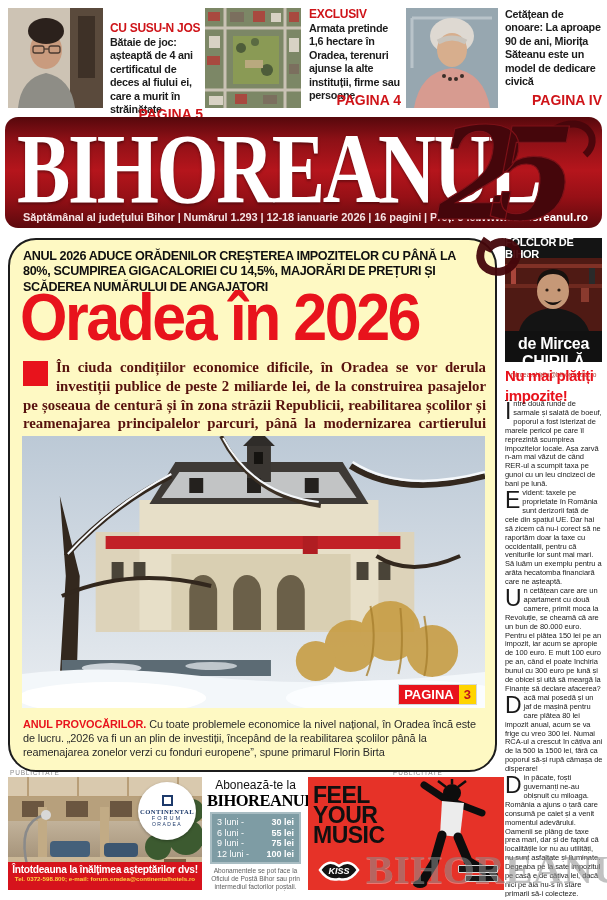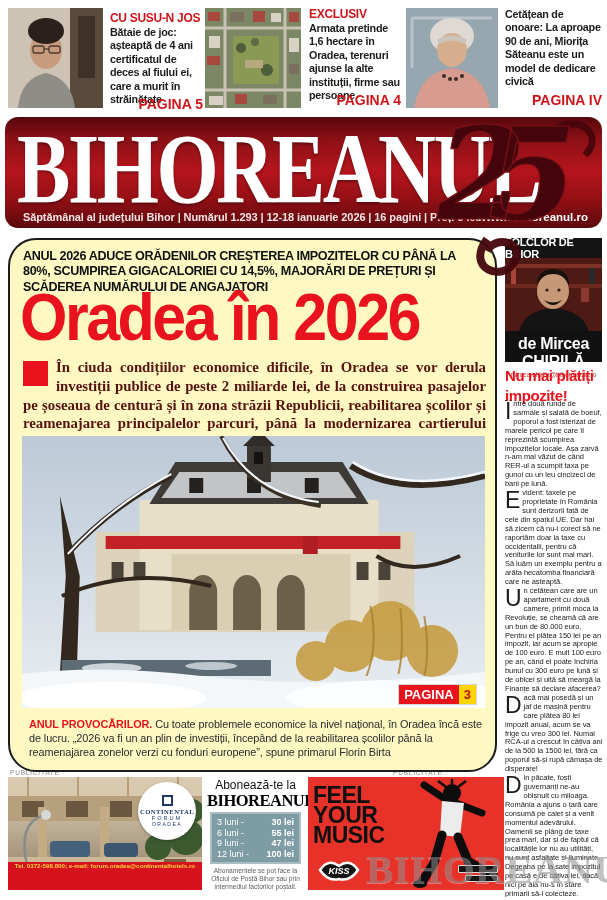--- a/index.html
+++ b/index.html
@@ -12,21 +12,21 @@
   .abs { position:absolute; }
 
   
   .t-photo { overflow:hidden; }
   .t-photo svg { display:block; width:100%; height:100%; }
   .t-block { overflow:hidden; }
   .t-kicker { font-size:12px; font-weight:bold; color:#cf1419; letter-spacing:-0.3px; }
   .t-body  { font-size:10.8px; font-weight:bold; color:#1c1c1c; line-height:13.4px; letter-spacing:-0.25px; margin-top:1px; }
   .t-page  { position:absolute; right:0; bottom:0; font-size:14px; font-weight:bold; color:#cf1419;text-align:center; }
   .tp1 { left:8px;  top:8px; width:95px; height:100px; }
-  .tb1 { left:110px; top:11px; width:93px; height:101px; }
+  .tb1 { left:110px; top:21px; width:93px; height:101px; }
   .tp2 { left:205px; top:8px; width:96px; height:100px; }
   .tb2 { left:309px; top:7px; width:92px; height:101px; }
   .tp3 { left:406px; top:8px; width:92px; height:100px; }
   .tb3 { left:505px; top:7px; width:97px; height:101px; }
 
   
   .masthead {
     left:5px; top:117px; width:597px; height:111px; border-radius:13px; z-index:5;
     background:linear-gradient(180deg,#56080c 0%, #8c1016 20%, #b5151c 48%, #971016 72%, #5c090d 100%);
   }
@@ -52,21 +52,21 @@
               transform:scaleY(1.1); transform-origin:left top; }
   .lead { position:absolute; left:13px; top:118px; width:463px; font-family:"Liberation Serif", serif;
           font-size:14.8px; font-weight:bold; color:#57120e; line-height:18.8px; text-align:justify; }
   .lead-bullet { float:left; width:25px; height:25px; background:#e8131c; margin:3px 8px 0 0; }
   .main-photo { position:absolute; left:12px; top:196px; width:463px; height:272px; overflow:hidden; background:#cfd8e0; }
   .main-photo svg { display:block; width:100%; height:100%; }
   .page-badge { position:absolute; right:19px; top:445px; display:flex; z-index:3; box-shadow:0 0 0 1px rgba(0,0,0,.15);align-items:center; }
   .pb-label { background:#e8131c; color:#fff; font-size:13px; font-weight:bold; padding:2px 5px; }
   .pb-num   { background:#ffd400; color:#c0151c; font-size:13px; font-weight:bold; padding:2px 5px; }
   .caption { position:absolute; left:13px; top:478px; width:463px; font-size:10.9px; line-height:13.8px;
-             color:#2b2b2b; letter-spacing:-0.1px;margin-left:6px; }
+             color:#2b2b2b; letter-spacing:-0.1px; }
   .cap-lead { color:#e8131c; font-weight:bold; }
 
   
   .folclor-header { left:505px; top:238px; width:97px; height:20px; background:#141414; color:#fff;
                     font-size:11px; font-weight:bold; letter-spacing:-0.3px;
                     display:flex; align-items:center; justify-content:center; }
   .folclor-photo { left:505px; top:258px; width:97px; height:73px; overflow:hidden; }
   .folclor-photo svg { display:block; width:100%; height:100%; }
   .folclor-byline { left:505px; top:331px; width:97px; height:31px; background:#111; text-align:center; }
   .by-name  { font-size:16px; font-weight:bold; color:#fff; padding-top:4px; letter-spacing:-0.3px; }
@@ -346,39 +346,40 @@
       </g>
       <rect x="156" y="82" width="22" height="14" fill="#7a5f43"></rect>
     </svg>
     <div class="cont-logo">
       <span class="cl-mark"></span>
       <span class="cl-1">CONTINENTAL</span>
       <span class="cl-2">FORUM</span>
       <span class="cl-3">ORADEA</span>
     </div>
     <div class="cont-strip">
+      <div class="cont-slogan">Întotdeauna la înălțimea așteptărilor dvs!</div>
       <div class="cont-contact">Tel. 0372-598.800; e-mail: forum.oradea@continentalhotels.ro</div>
     </div>
   </div>
 
   <div class="abs ad-subscribe">
     <div class="sub-pre">Abonează-te la</div>
     <div class="sub-title">BIHOREANUL</div>
     <div class="sub-box">
       <div class="sub-row">
         <span>3 luni -</span>
         <span class="sr-price">30 lei</span>
       </div>
       <div class="sub-row">
         <span>6 luni -</span>
         <span class="sr-price">55 lei</span>
       </div>
       <div class="sub-row">
         <span>9 luni -</span>
-        <span class="sr-price">47 lei</span>
+        <span class="sr-price">75 lei</span>
       </div>
       <div class="sub-row">
         <span>12 luni -</span>
         <span class="sr-price">100 lei</span>
       </div>
     </div>
     <div class="sub-note">Abonamentele se pot face la Oficiul de Poștă Bihor sau prin intermediul factorilor poștali.</div>
   </div>
 
   <div class="abs ad-kiss">

